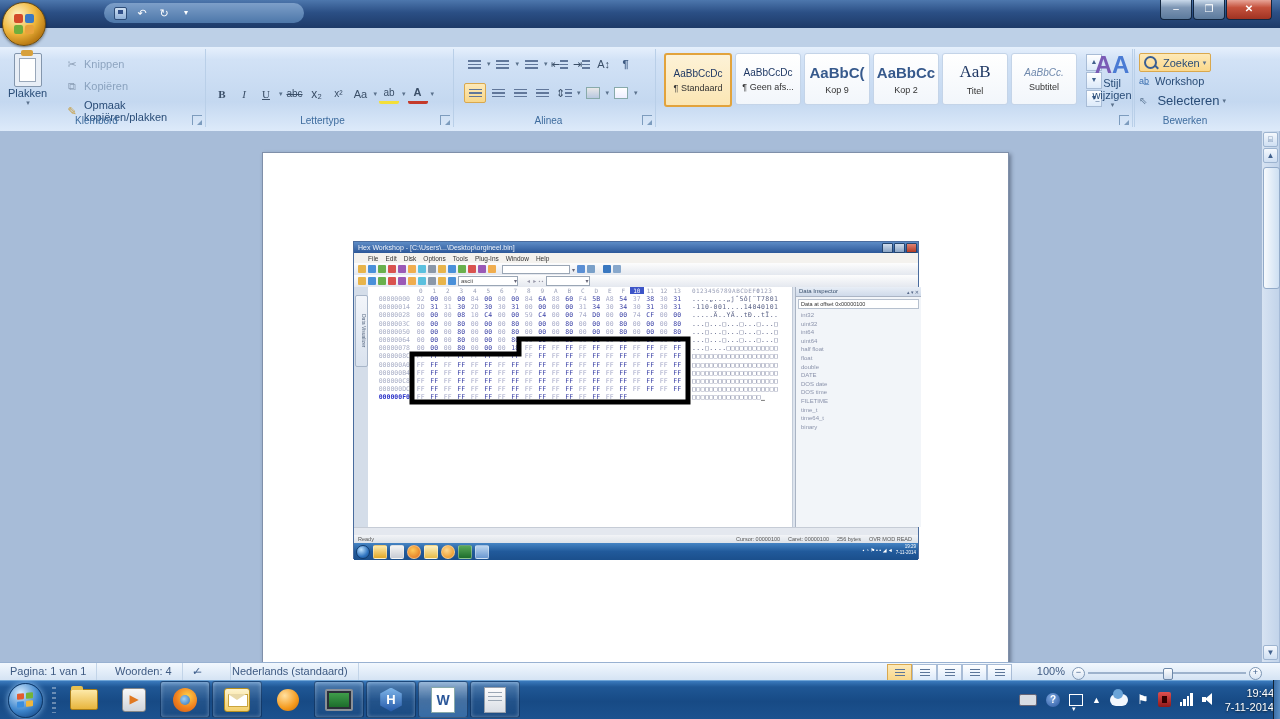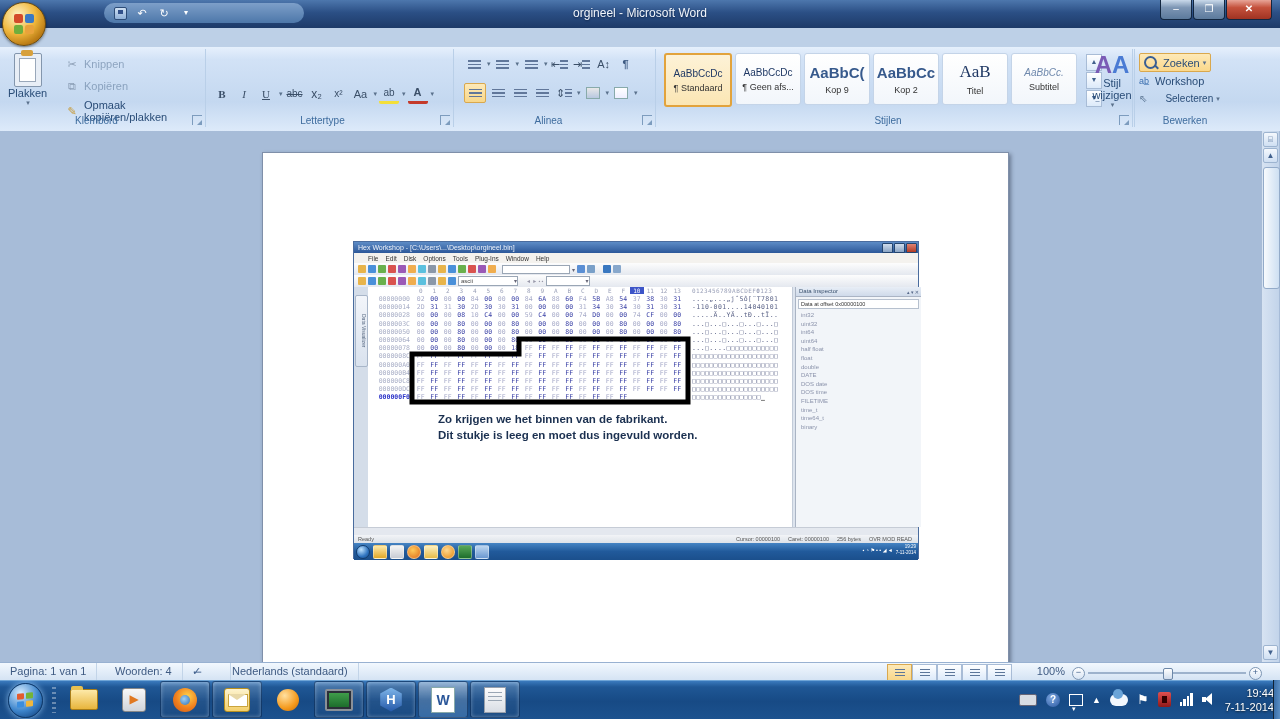--- a/index.html
+++ b/index.html
@@ -197,21 +197,20 @@
 <div class="desktop">
   <div class="wordwin">
 
     <div class="titlebar">
       <div class="qat">
         <span class="qsave"></span>
         <span class="qicon">↶</span>
         <span class="qicon">↻</span>
         <span class="qicon" style="font-size:8px;">▾</span>
       </div>
-      <div class="wtitle">orgineel - Microsoft Word</div>
       <div class="wbtns">
         <div class="wbtn">–</div>
         <div class="wbtn">❐</div>
         <div class="wbtn close">✕</div>
       </div>
     </div>
     <div class="officebtn">
       <div class="oflower">
         <span class="of1"></span>
           <span class="of2"></span>
@@ -339,21 +338,20 @@
             <div class="stylecard">
               <div class="scsample" style="font-style: italic; color: rgb(111, 137, 173);">AaBbCc.</div>
               <div class="scname">Subtitel</div>
             </div>
           </div>
         <div style="position:absolute;left:428px;top:5px;display:flex;flex-direction:column;gap:1px;">
           <span style="width:14px;height:15px;border:1px solid #a8bcd6;background:linear-gradient(#fff,#dceafa);font-size:7px;text-align:center;color:#41618d;line-height:14px;">▲</span>
           <span style="width:14px;height:15px;border:1px solid #a8bcd6;background:linear-gradient(#fff,#dceafa);font-size:7px;text-align:center;color:#41618d;line-height:14px;">▼</span>
           <span style="width:14px;height:15px;border:1px solid #a8bcd6;background:linear-gradient(#fff,#dceafa);font-size:7px;text-align:center;color:#41618d;line-height:13px;">▼̲</span>
         </div>
-        <div class="glabel">Stijlen</div>
         <div class="glaunch"></div>
       </div>
 
       <div class="rgroup" style="left:1088px;width:47px;">
         <div class="bigbtn" style="left:4px;top:4px;width:40px;">
           <div class="AAicon">A<b>A</b></div>
           <span style="text-align:center;line-height:12px;">Stijl wijzigen</span>
           <span class="ddarrow">▾</span>
         </div>
       </div>
@@ -363,21 +361,21 @@
           <span class="magicon"></span>
           <span style="font-size:11px;color:#294c77;margin-left:4px;">Zoeken</span>
           <span class="ddarrow">▾</span>
         </div>
         <div class="smallrow" style="position:absolute;left:4px;top:26px;">
           <span style="font-size:9px;color:#3a6faf;">ab̲</span>
           <span style="font-size:11px;color:#294c77;margin-left:4px;">Workshop</span>
         </div>
         <div class="smallrow" style="position:absolute;left:4px;top:44px;">
           <span style="font-size:10px;color:#55708e;">⇖</span>
-          <span style="font-size:10px;color:#294c77;margin-left:16px;">Selecteren</span>
+          <span style="font-size:13px;color:#294c77;margin-left:8px;">Selecteren</span>
           <span class="ddarrow">▾</span>
         </div>
         <div class="glabel" style="right:0;">Bewerken</div>
       </div>
     </div>
 
     <div class="docarea">
       <div class="page">
 
         <div class="hxw">
@@ -783,24 +781,20 @@
                     <span class="hxb b1" style="left: 221.5px;">FF</span>
                     <span class="hxb b0" style="left: 235px;">FF</span>
                     <span class="hxb b1" style="left: 248.5px;">FF</span>
                     <span class="hxascii">□□□□□□□□□□□□□□□□<span class="caret">_</span></span>
                   </div>
                 </div>
 
               <svg class="outline-svg" width="424" height="240">
                 <polygon points="151,52 320,52 320,115 44,115 44,67 151,67" fill="none" stroke="#000" stroke-width="5" stroke-linejoin="miter"></polygon>
               </svg>
-              <div class="caption">
-                <div>Zo krijgen we het binnen van de fabrikant.</div>
-                <div>Dit stukje is leeg en moet dus ingevuld worden.</div>
-              </div>
             </div>
 
             <div class="inspector">
               <div class="insphdr">Data Inspector</div>
               <div class="inspbtns">▴ ▾ ✕</div>
               <div class="inspoff">Data at offset 0x00000100</div>
               <div id="insptypes">
                   <div class="insptype">int32</div>
                   <div class="insptype">uint32</div>
                   <div class="insptype">int64</div>

